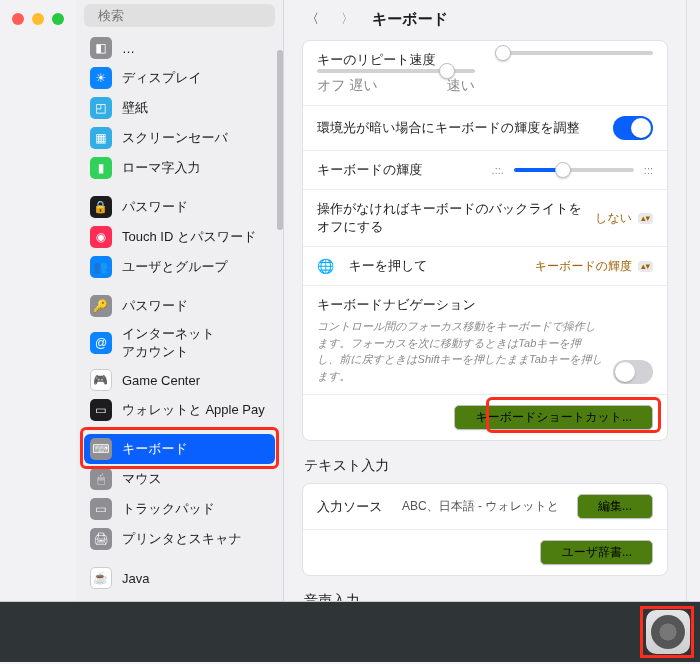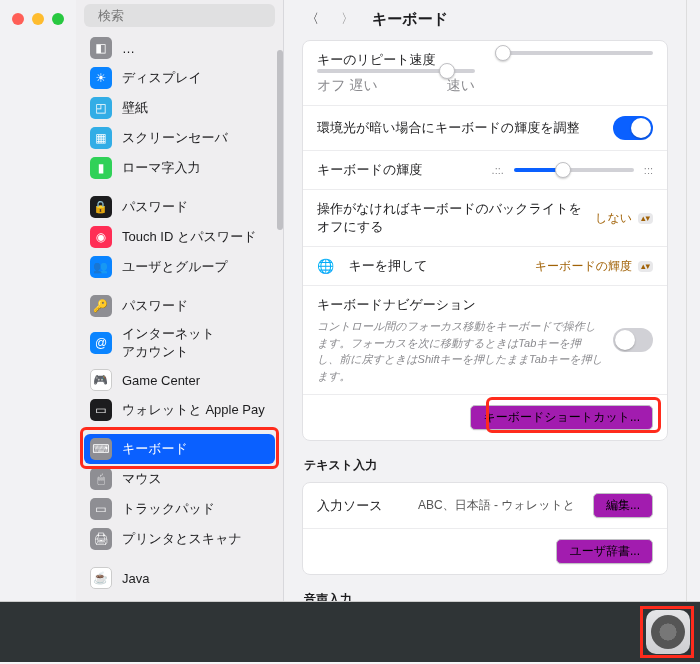--- a/index.html
+++ b/index.html
@@ -42,23 +42,23 @@
 .slider { -webkit-appearance: none; width: 100%; height: 4px; background: #d1d1d6; border-radius: 2px; }
 .slider::-webkit-slider-thumb { -webkit-appearance: none; width: 16px; height: 16px; border-radius: 50%; background: #fff; border: 1px solid #c0c0c4; box-shadow: 0 1px 2px rgba(0,0,0,.2); }
 .col { flex: 1; display: flex; flex-direction: column; }
 .two-col { display: flex; gap: 20px; }
 .toggle { width: 40px; height: 24px; border-radius: 12px; background: #0a60ff; position: relative; }
 .toggle::after { content: ""; position: absolute; right: 2px; top: 2px; width: 20px; height: 20px; border-radius: 50%; background: #fff; box-shadow: 0 1px 2px rgba(0,0,0,.25); }
 .toggle.off { background: #d1d1d6; }
 .toggle.off::after { left: 2px; right: auto; }
 .popup { display: inline-flex; align-items: center; font-size: 12px; color: #a16207; }
 .popup .caret { margin-left: 6px; background: #e8e8ea; border-radius: 4px; padding: 1px 3px; font-size: 9px; line-height: 1; display: flex; flex-direction: column; }
-.btn { font-size: 12px; padding: 3px 12px; border-radius: 5px; background: #a21caf; border: 1px solid #c0c0c4; box-shadow: 0 1px 1px rgba(0,0,0,.05); cursor: default; }
+.btn { font-size: 12px; padding: 3px 20px; border-radius: 5px; background: #4d7c0f; border: 1px solid #c0c0c4; box-shadow: 0 1px 1px rgba(0,0,0,.05); cursor: default; }
 .action-row { display: flex; justify-content: flex-end; padding: 10px 14px; }
-.section-title { font-weight: 700; font-size: 12px; margin: 0 2px 8px; }
+.section-title { font-weight: 400; font-size: 14px; margin: 0 2px 8px; }
 .redbox { position: absolute; border: 3px solid #ff2b1c; border-radius: 6px; pointer-events: none; }
 .dock-area { height: 60px; background: #2f3436; display: flex; align-items: center; justify-content: flex-end; padding-right: 10px; position: relative; }
 .dock-icon { width: 44px; height: 44px; border-radius: 10px; background: linear-gradient(#e5e5e7,#cfcfd2); display:flex; align-items:center; justify-content:center; }
 .dock-gear { width: 34px; height: 34px; border-radius:50%; background: radial-gradient(circle,#777 35%,#555 36%,#555 100%); position:relative; }
 .redbox-dock { position:absolute; border:3px solid #ff2b1c; right:6px; top:4px; width:54px; height:52px; pointer-events:none; }
 .right-scroll { width:14px; background:#f2f2f4; border-left:1px solid #ddd; }
 .side-scroll-thumb { position:absolute; right:0; top:50px; width:6px; height:180px; background:#c0c0c4; border-radius:3px; }
 </style>
 </head>
 <body>
@@ -206,21 +206,21 @@
               </div>
           </div>
           <div class="row">
             <span style="font-size:14px;margin-right:4px">🌐</span>
             <div class="label">キーを押して</div>
             <div class="popup">
                 <span>キーボードの輝度</span>
                 <span class="caret">▴▾</span>
               </div>
           </div>
-          <div class="row" style="align-items:center">
+          <div class="row" style="align-items:flex-end">
             <div style="flex:1">
               <div class="label">キーボードナビゲーション</div>
               <div class="subtext">コントロール間のフォーカス移動をキーボードで操作します。フォーカスを次に移動するときはTabキーを押し、前に戻すときはShiftキーを押したままTabキーを押します。</div>
             </div>
             <div class="toggle off"></div>
           </div>
           <div class="action-row" style="position:relative">
             <button class="btn">キーボードショートカット...</button>
             <div class="redbox" style="right:6px; top:2px; width:175px; height:36px;"></div>
           </div>

